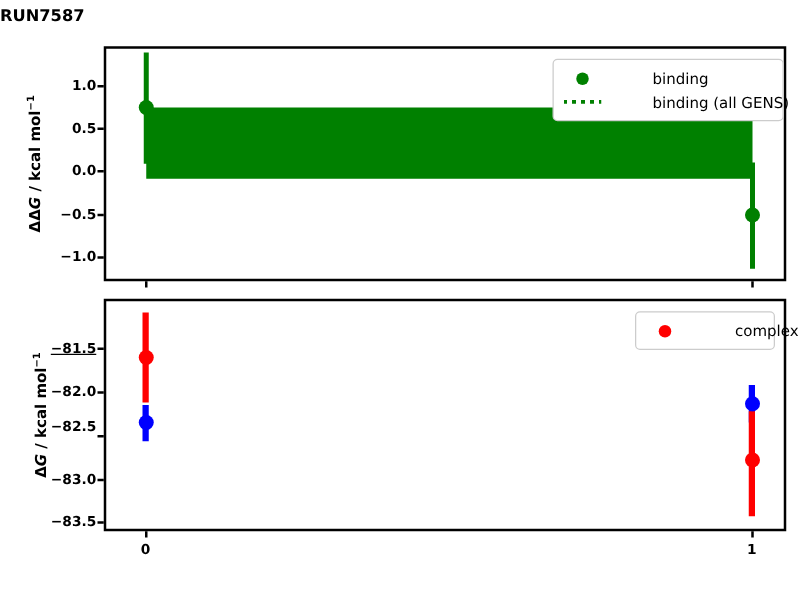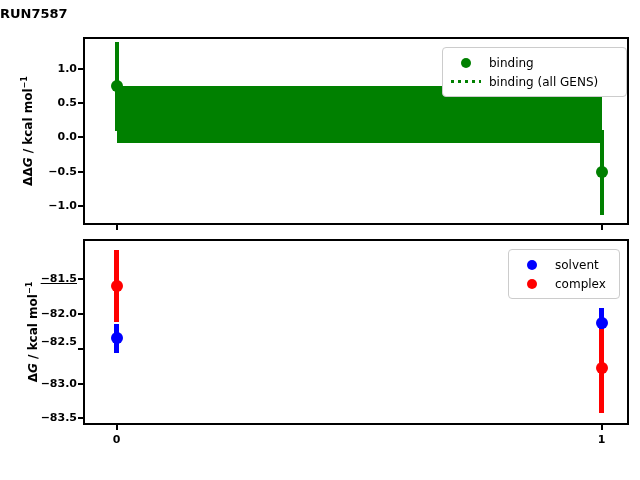--- a/index.html
+++ b/index.html
@@ -21,21 +21,21 @@
   #ylabel-top{left:-67px;top:123px;width:190px;}
   #ylabel-bottom{left:-62px;top:324px;width:190px;}
   .it{font-style:italic;}
   .ylabel sup{font-size:8px;}
   .xlabel{position:absolute;left:0;top:451px;width:640px;text-align:center;
           font-size:12px;font-weight:bold;color:#000;}
   .legend{position:absolute;background:#ffffff;border:1px solid #cccccc;border-radius:4px;
           padding:5px 8px;z-index:5;}
   .legend-top{left:357px;top:8px;width:167px;}
   .legend-bot{left:423px;top:8px;width:94px;}
-  .lrow{display:flex;align-items:center;height:19px;}
+  .lrow{display:flex;align-items:center;height:19px;gap:33px;}
   .lglyph{width:30px;display:flex;justify-content:center;align-items:center;margin-right:8px;flex:none;}
   .ldot{width:10px;height:10px;border-radius:50%;}
   .lline{width:30px;height:3px;}
   .ltext{font-size:12px;color:#000;white-space:nowrap;}
 </style>
 </head>
 <body>
 
 <div class="figure">
 
@@ -75,26 +75,20 @@
       <div class="marker" style="left: 510.5px; top: 127.337px; width: 12px; height: 12px; background: rgb(0, 128, 0);"></div>
     </div>
   <div class="ylabel" id="ylabel-top">
     <span>ΔΔ</span><span class="it">G</span><span> / kcal mol</span><sup>−1</sup>
   </div>
 
   <div class="axes" id="ax-bottom">
     <div class="legend legend-bot">
       <div class="lrow">
         <span class="lglyph">
-            <span class="ldot" style="background: rgb(0, 0, 255);"></span>
-          </span>
-        <span class="ltext">solvent</span>
-      </div>
-      <div class="lrow">
-        <span class="lglyph">
             <span class="ldot" style="background: rgb(255, 0, 0);"></span>
           </span>
         <span class="ltext">complex</span>
       </div>
     </div>
   <div class="tickmark" style="left: -7px; top: 37.3px; width: 5px; height: 2px;"></div>
       <div class="ticklabel yl" style="left: -60px; top: 30.3px; width: 52px; text-decoration: underline;">−81.5</div>
       <div class="tickmark" style="left: -7px; top: 72.05px; width: 5px; height: 2px;"></div>
       <div class="ticklabel yl" style="left: -60px; top: 65.05px; width: 52px;">−82.0</div>
       <div class="tickmark" style="left: -7px; top: 106.8px; width: 5px; height: 2px;"></div>

